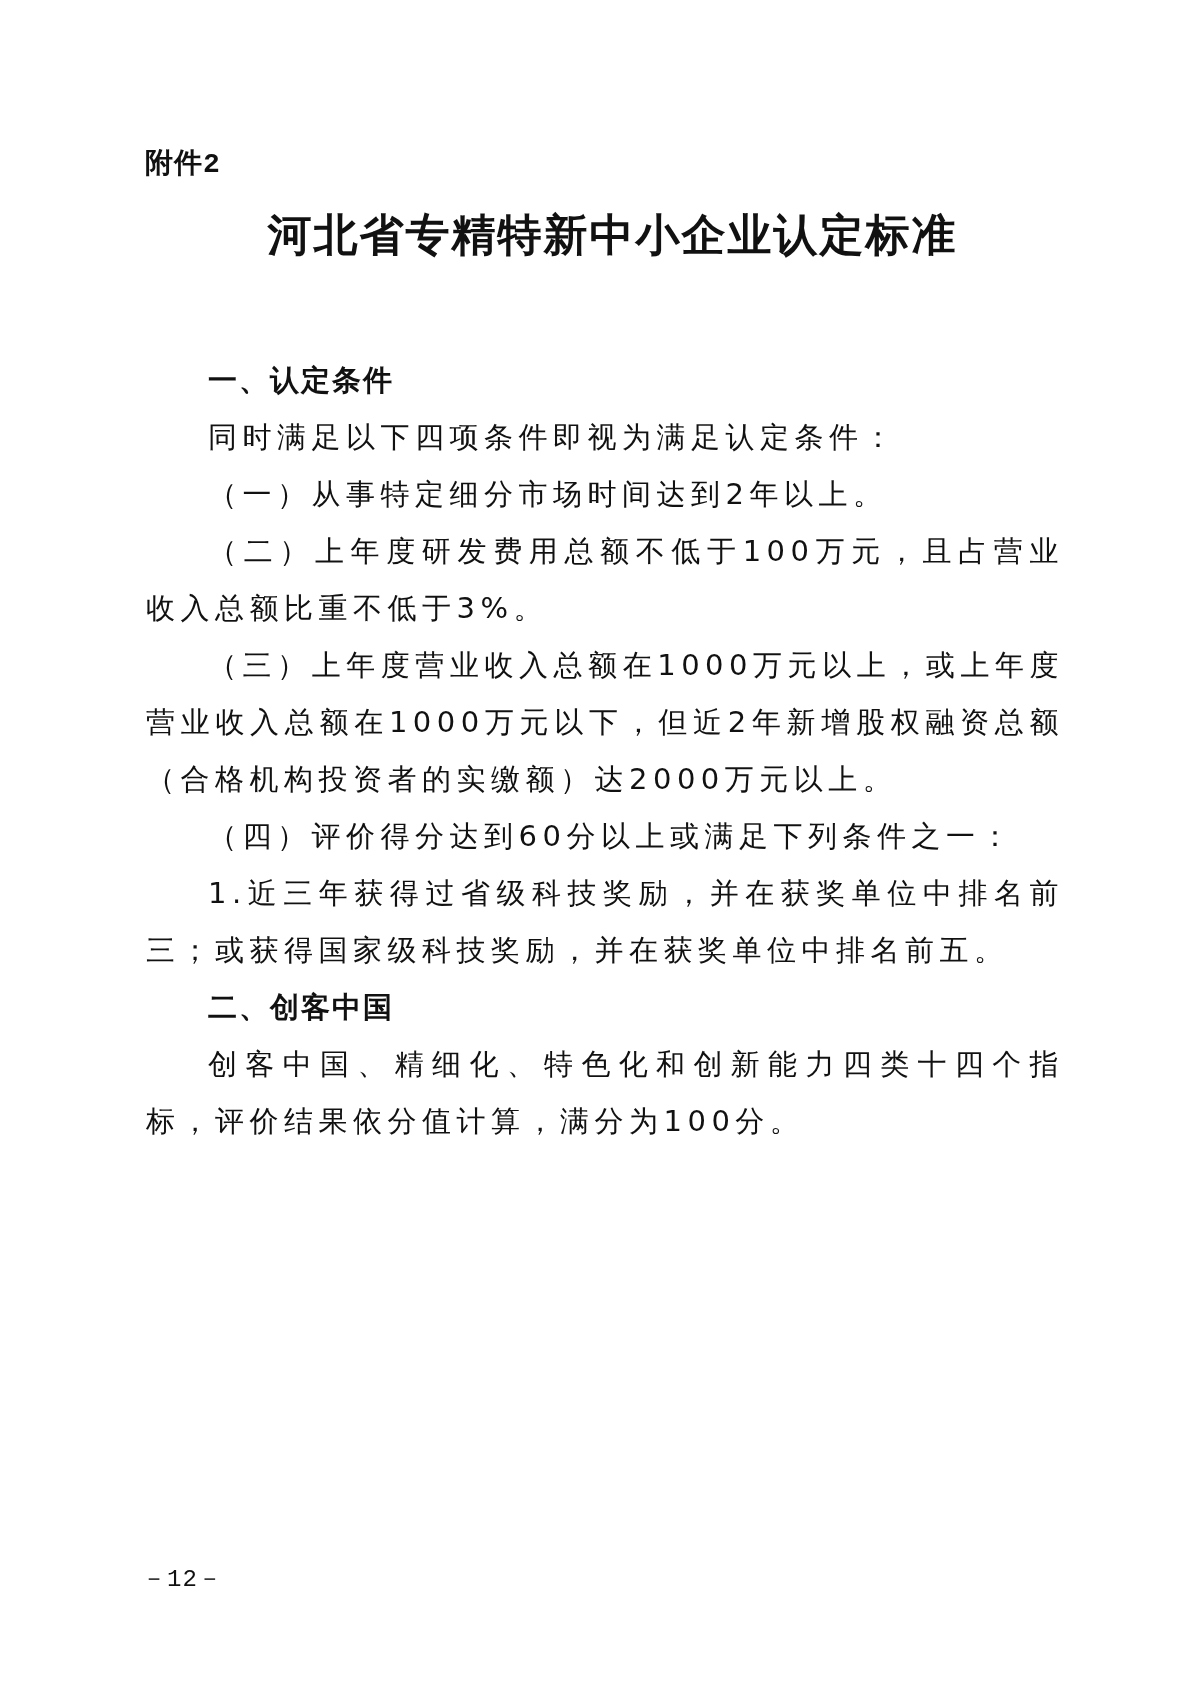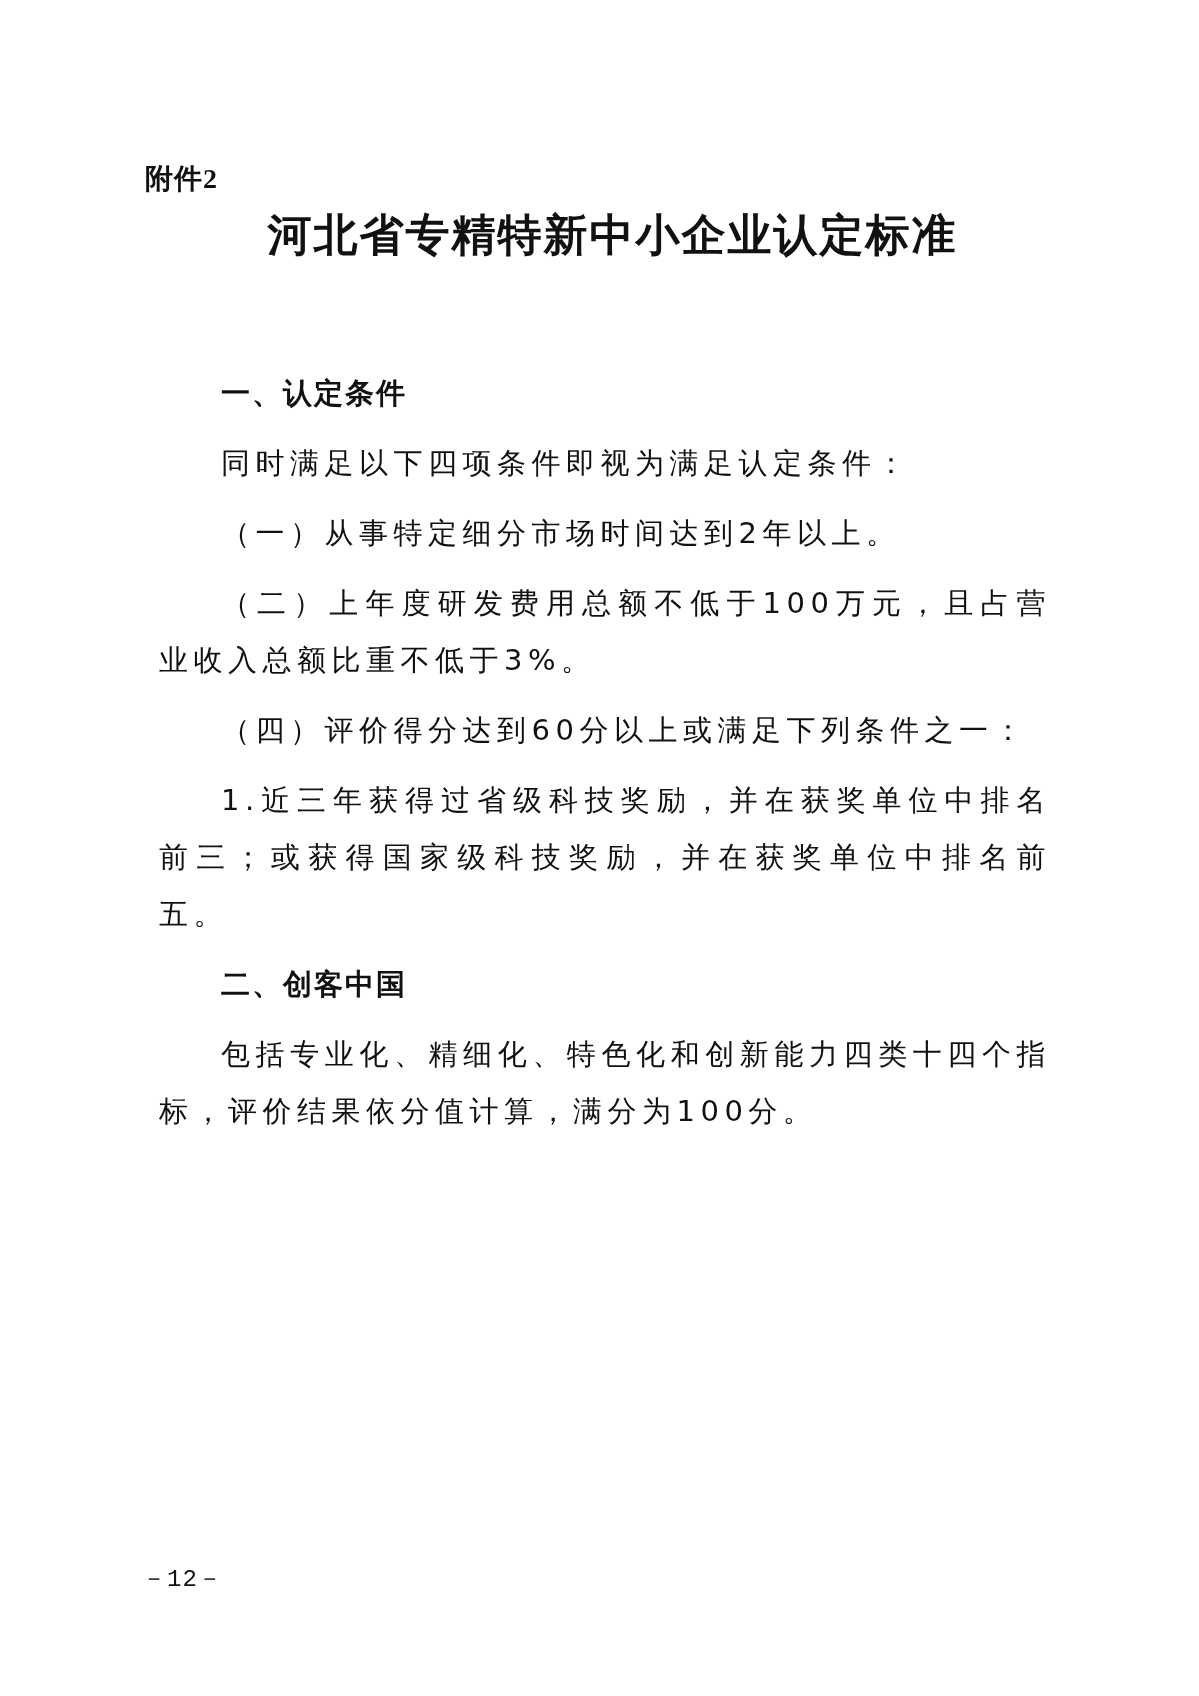--- a/index.html
+++ b/index.html
@@ -2,56 +2,57 @@
 <html><head>
 <meta charset="utf-8">
 <style>
   html, body { margin: 0; padding: 0; background: #ffffff; }
   body {
     width: 1199px; height: 1696px; position: relative; overflow: hidden;
     font-family: "DejaVu Sans", sans-serif; color: #111;
   }
   .page { position: absolute; left: 0; top: 0; width: 1199px; height: 1696px; }
   .attachment {
-    position: absolute; left: 145px; top: 160px;
+    position: absolute; left: 145px; top: 144px;
     font-size: 28px; font-weight: bold; letter-spacing: 1px;
-    font-family: Liberation Serif, serif;
+    font-family: Liberation Mono, monospace;
   }
   .title {
     position: absolute; left: 0; top: 206px; width: 1199px; text-align: center;
     font-size: 44px; font-weight: bold; letter-spacing: 2px;
     font-family: "DejaVu Serif", serif;
     padding-left: 13px;
   }
   .body {
     position: absolute; left: 146px; top: 352px; width: 918px;
     font-size: 29px; line-height: 57px; letter-spacing: 5.5px;
     text-align: justify;
   }
-  .body p { margin: 13px; }
+  .body p { margin: 0; }
   .indent { text-indent: 62px; }
   .sub-indent { text-indent: 62px; }
   .heading { font-weight: bold; text-indent: 62px; letter-spacing: 2px; }
   .footer {
     position: absolute; left: 142px; top: 1562px;
     font-family: Liberation Mono, monospace; font-size: 24px; letter-spacing: 1px;
   }
 </style>
 </head>
 <body>
 
 <div class="page">
   <div class="attachment">附件2</div>
   <div class="title">河北省专精特新中小企业认定标准</div>
 
   <div class="body">
     <p class="heading">一、认定条件</p>
     <p class="indent">同时满足以下四项条件即视为满足认定条件：</p>
     <p class="indent">（一）从事特定细分市场时间达到2年以上。</p>
     <p class="indent">（二）上年度研发费用总额不低于100万元，且占营业收入总额比重不低于3%。</p>
+    <p class="indent">（三）上年度营业收入总额在1000万元以上，或上年度营业收入总额在1000万元以下，但近2年新增股权融资总额（合格机构投资者的实缴额）达2000万元以上。</p>
     <p class="indent">（四）评价得分达到60分以上或满足下列条件之一：</p>
     <p class="sub-indent">1.近三年获得过省级科技奖励，并在获奖单位中排名前三；或获得国家级科技奖励，并在获奖单位中排名前五。</p>
     <p class="heading">二、创客中国</p>
-    <p class="indent">包括专业化、精细化、特色化和创新能力四类十四个指标，评价结果依分值计算，满分为100分。</p>
+    <p class="indent">创客中国、精细化、特色化和创新能力四类十四个指标，评价结果依分值计算，满分为100分。</p>
   </div>
 
   <div class="footer">－12－</div>
 </div>
 
 </body></html>

